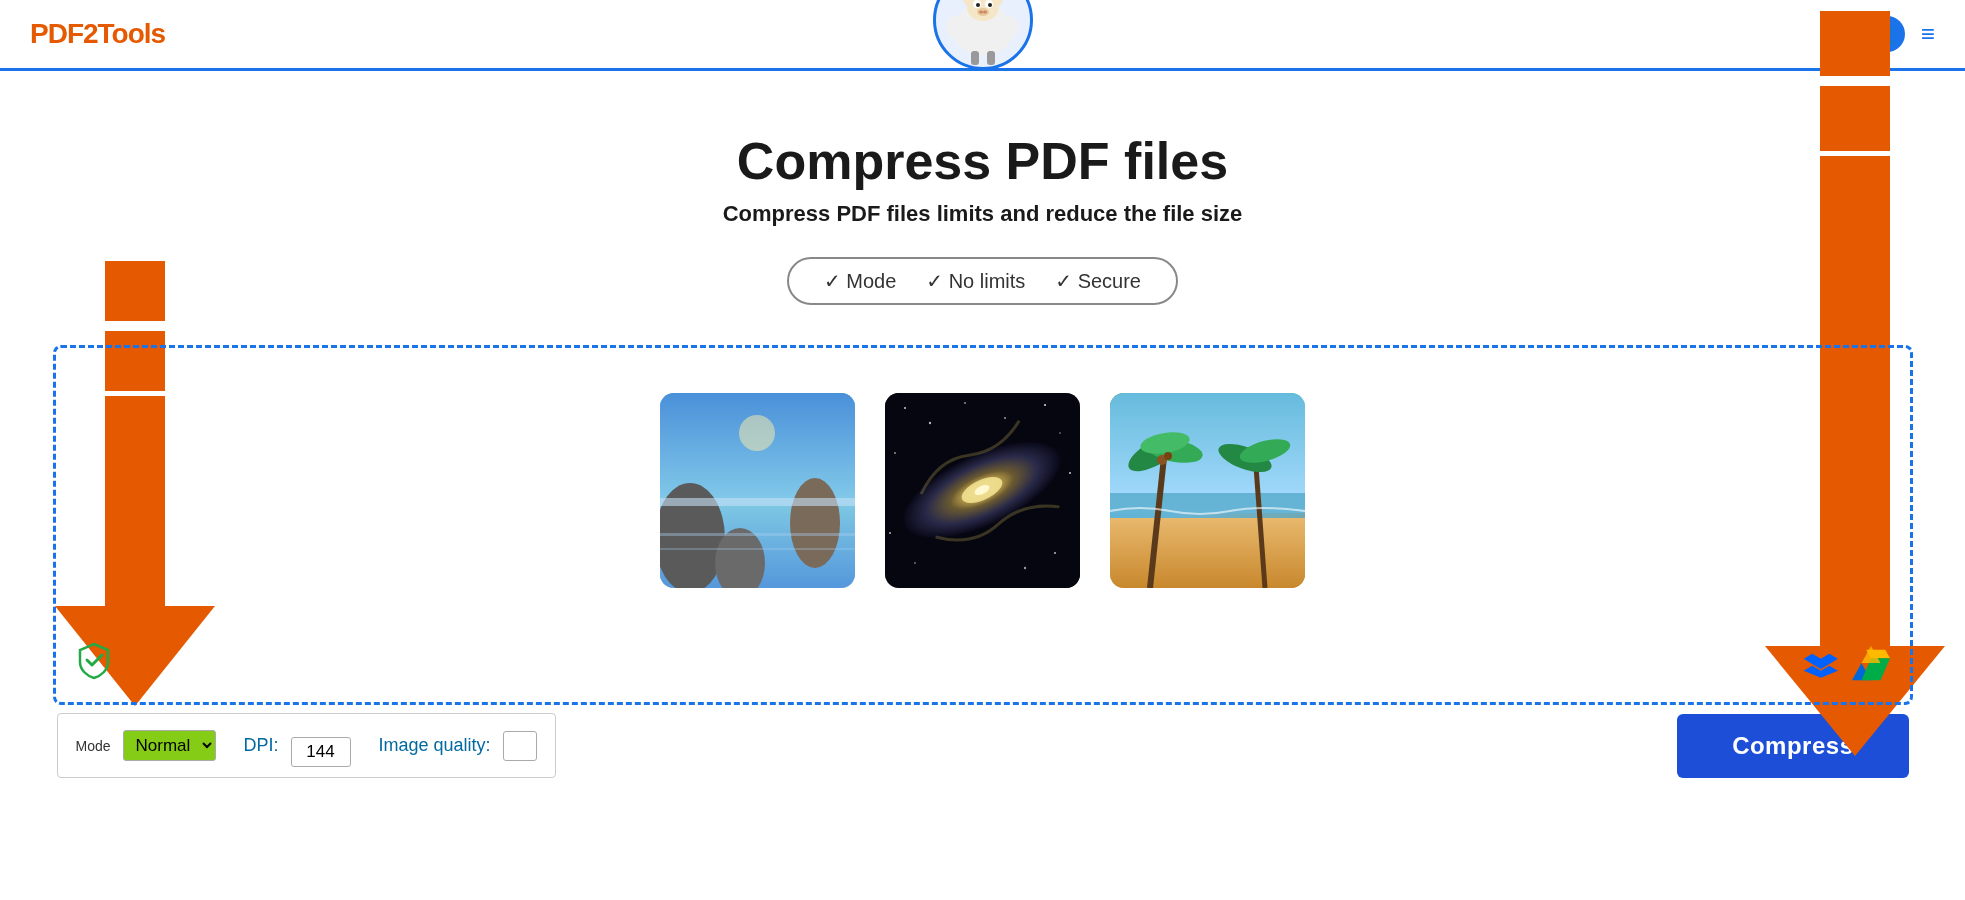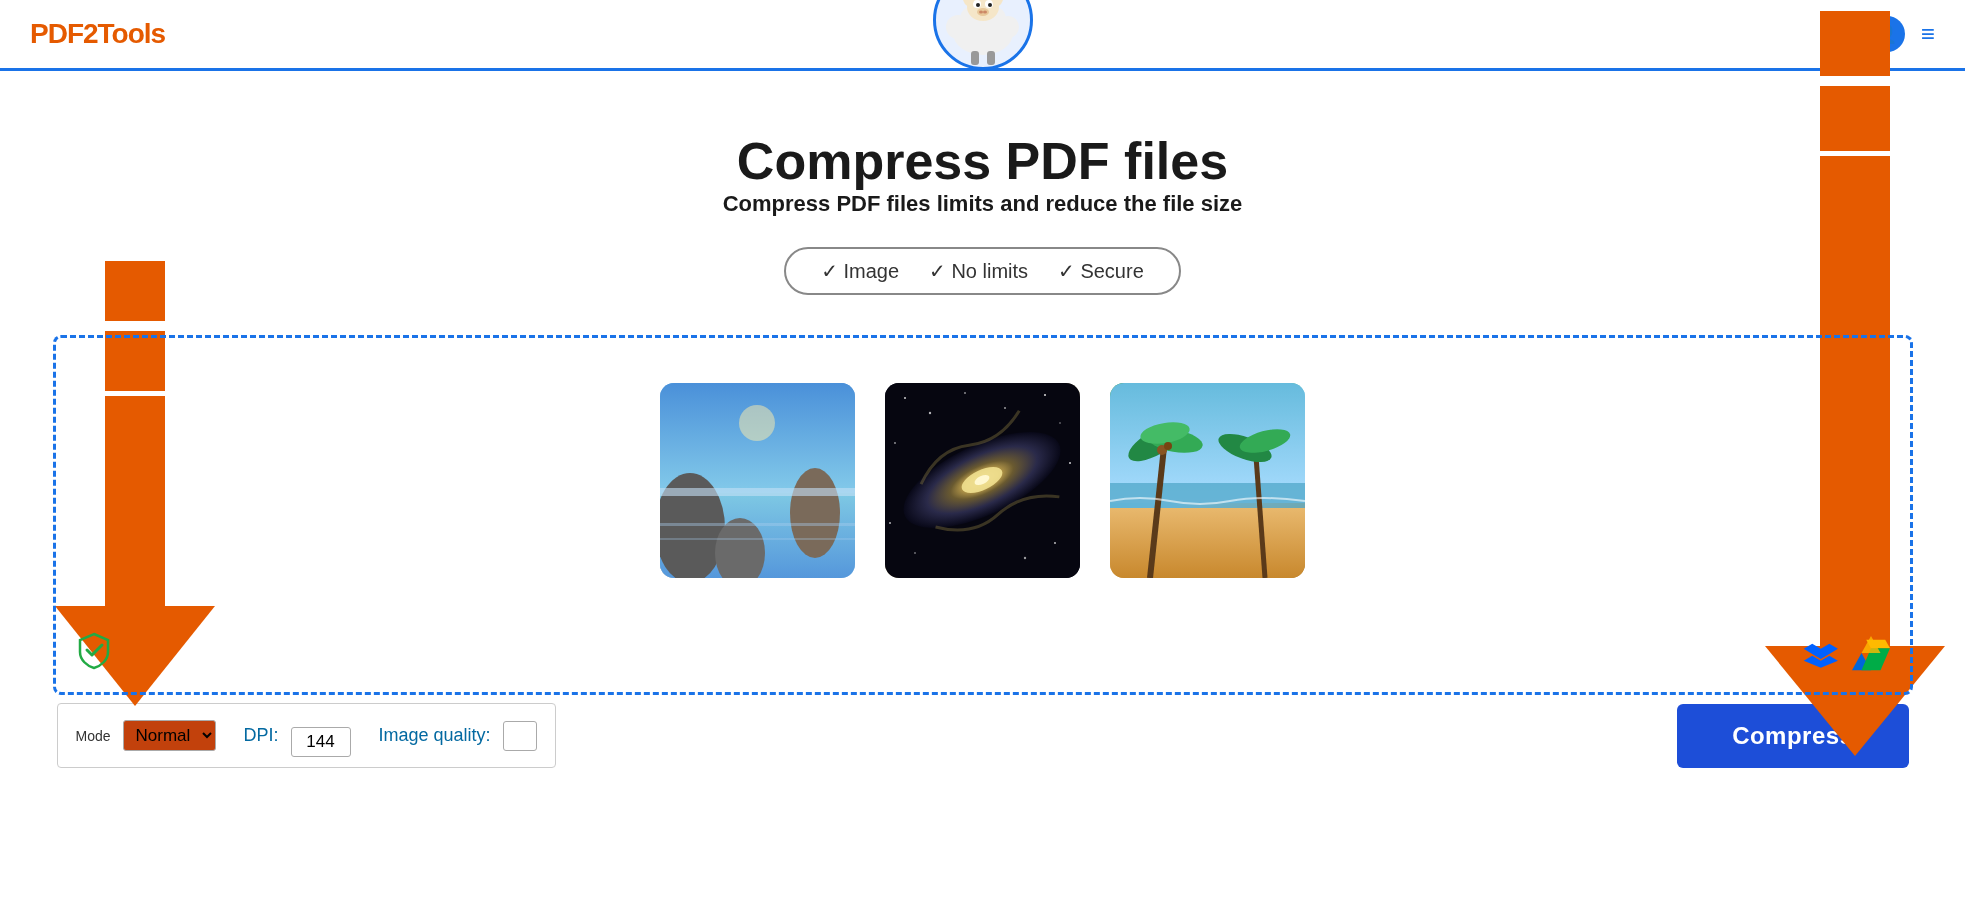--- a/index.html
+++ b/index.html
@@ -72,21 +72,21 @@
       align-items: center;
       padding: 60px 20px 20px;
       position: relative;
     }
 
     .page-title {
       font-size: 52px;
       font-weight: 900;
       color: #1a1a1a;
       text-align: center;
-      margin-bottom: 0;
+      margin-bottom: 10px;
     }
     .page-subtitle {
       font-size: 22px;
       font-weight: 700;
       color: #1a1a1a;
       text-align: center;
       margin-bottom: 30px;
     }
 
     .features-badge {
@@ -217,21 +217,21 @@
     }
     .mode-label {
       font-size: 14px;
       color: #333;
     }
     .mode-select {
       font-size: 17px;
       padding: 4px 8px;
       border: 1px solid #aaa;
       border-radius: 3px;
-      background: #c2410c;
+      background: #84cc16;
       cursor: pointer;
     }
     .dpi-label {
       font-size: 18px;
       color: #0369a1;
       margin-left: 16px;
     }
     .dpi-input {
       width: 60px;
       font-size: 17px;
@@ -390,21 +390,21 @@
     <div class="arrow-block-right-sm"></div>
     <div class="arrow-block-right-sm" style="margin-top:5px;"></div>
     <div class="arrow-shaft-right-tall"></div>
     <div class="arrow-head-right-down"></div>
   </div>
 
   <h1 class="page-title">Compress PDF files</h1>
   <p class="page-subtitle">Compress PDF files limits and reduce the file size</p>
 
   <div class="features-badge">
-    <span>✓ Image</span>
+    <span>✓ Mode</span>
     <span>✓ No limits</span>
     <span>✓ Secure</span>
   </div>
 
   <div class="drop-zone">
 
     <div class="thumbnails">
       <div class="thumbnail thumb-coastal">
         <svg width="195" height="195" viewBox="0 0 195 195">
 

